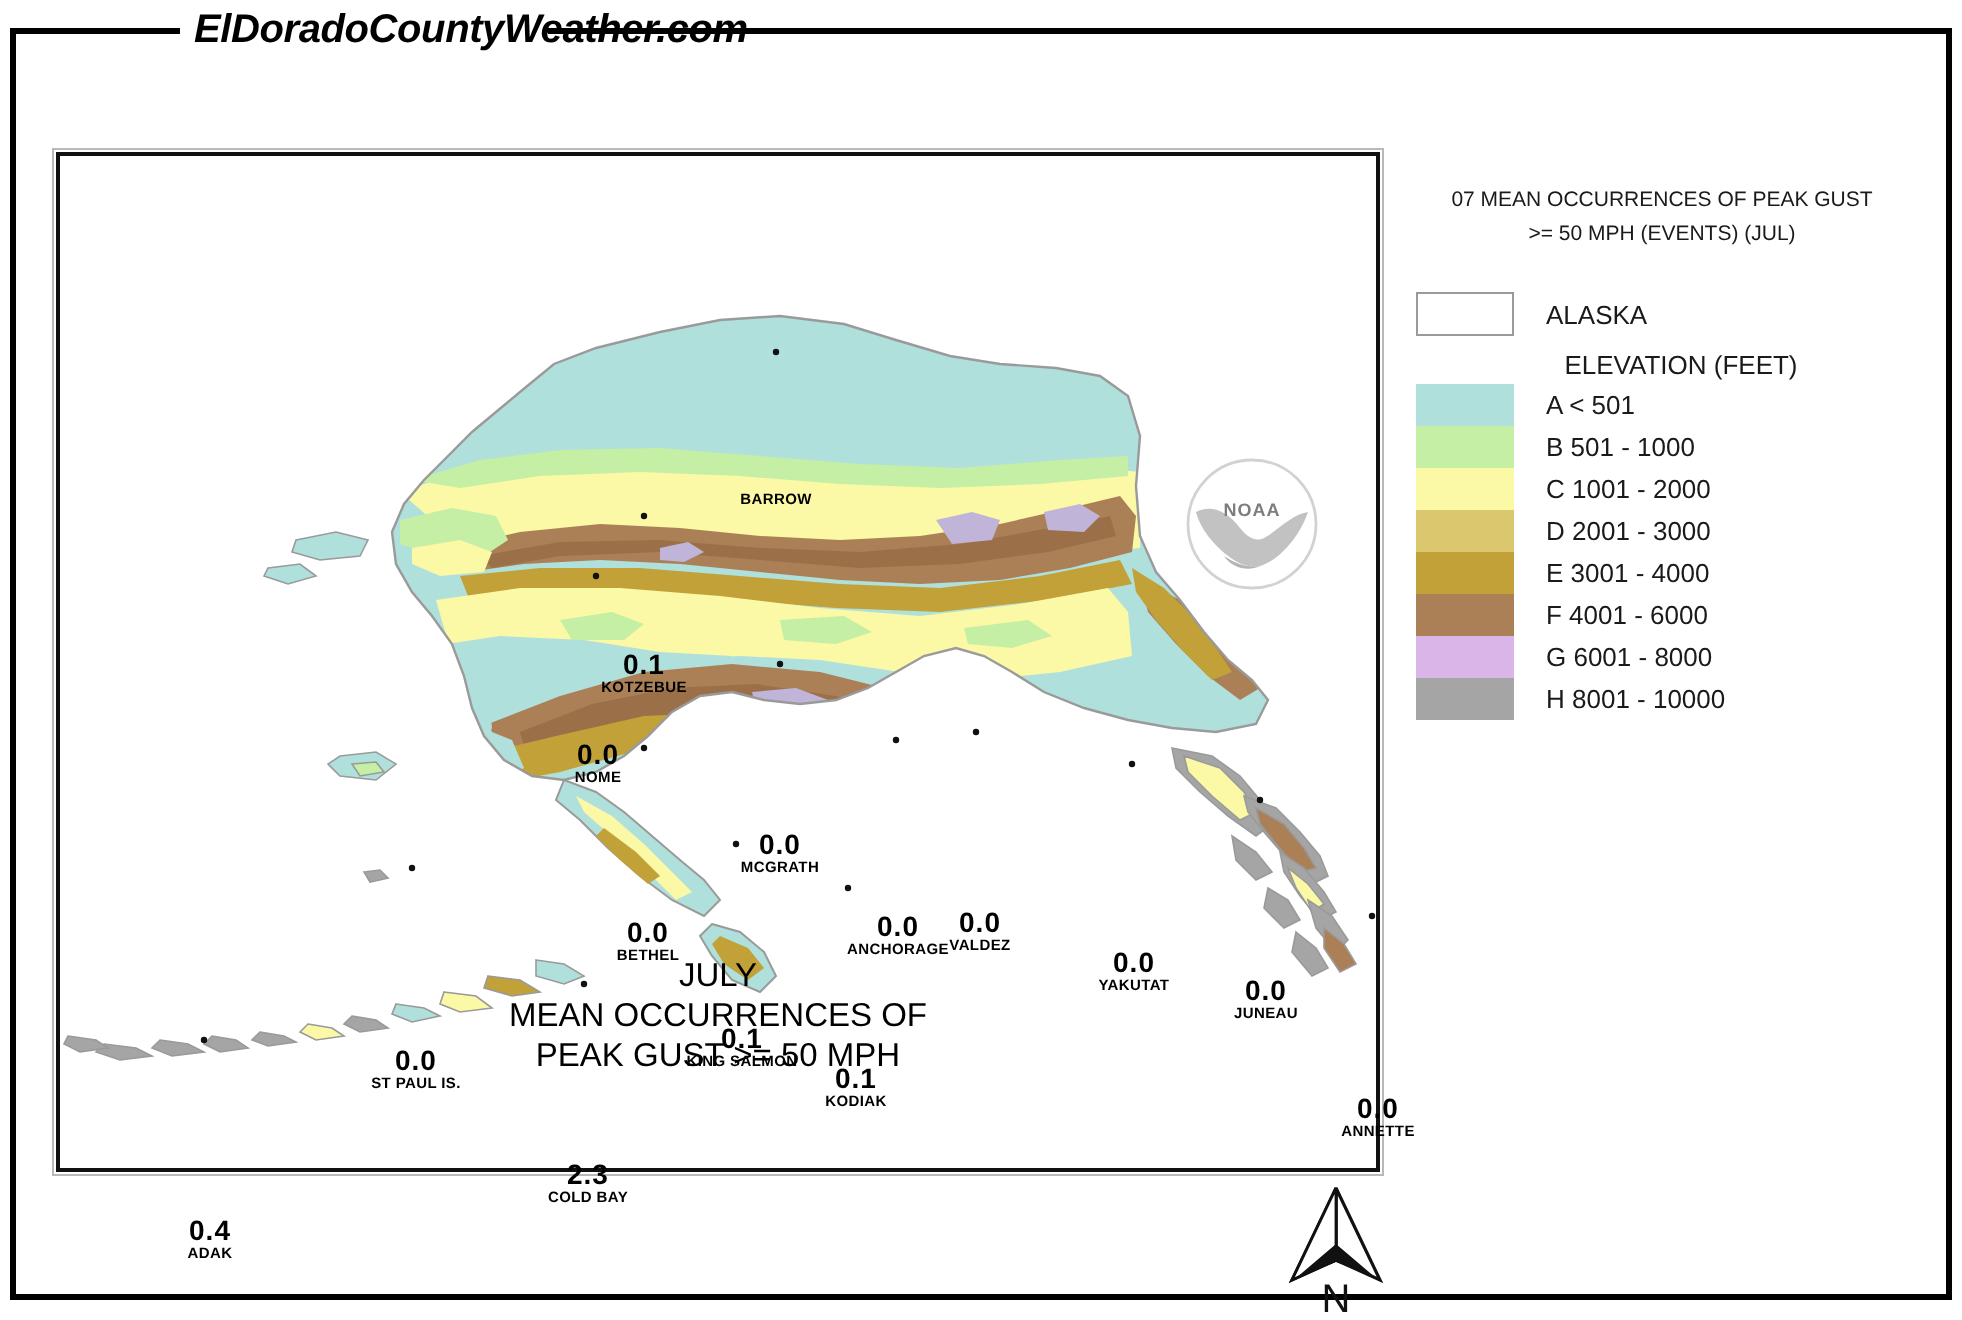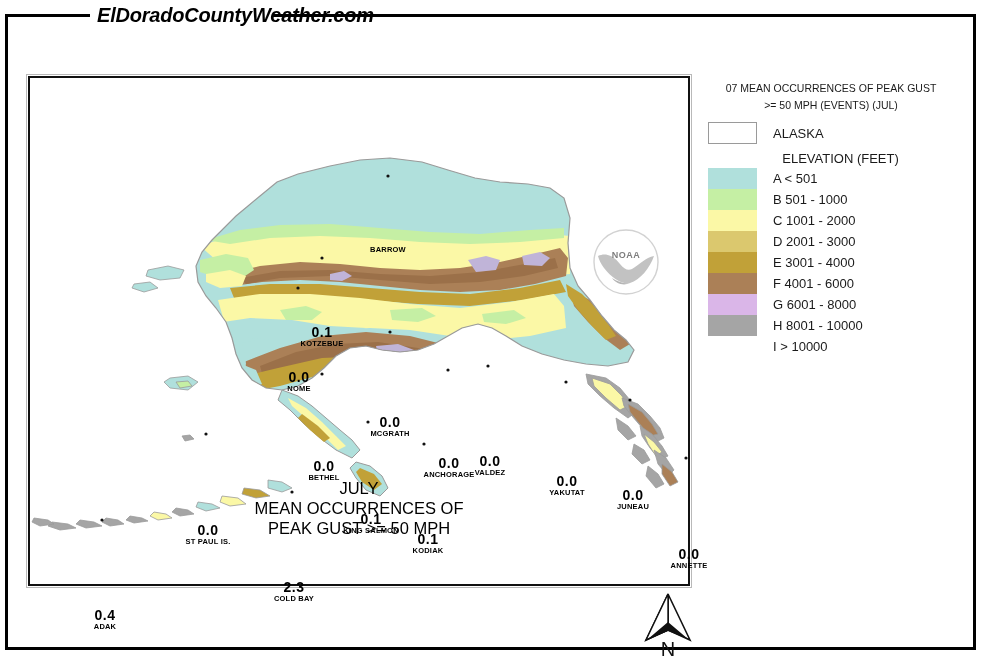--- a/index.html
+++ b/index.html
@@ -36,21 +36,21 @@
   .map-caption{position:absolute;left:0;right:0;text-align:center;font-size:16.5px;
     color:#000;line-height:20px;font-family:"Liberation Sans",sans-serif;}
 
   
   .noaa{position:absolute;left:560px;top:148px;width:72px;height:72px;}
 
   
   .northarrow{position:absolute;left:638px;top:592px;width:60px;height:66px;}
 
   
-  .legend{position:absolute;left:700px;top:80px;width:281px;}
+  .legend{position:absolute;left:700px;top:92px;width:281px;}
   .legend-title{font-size:10.5px;color:#1a1a1a;text-align:center;line-height:17px;
     font-family:"Liberation Sans",sans-serif;width:262px;}
   .legend-row{display:flex;align-items:center;}
   .sw-alaska{width:49px;height:22px;background:#fff;border:1px solid #9a9a9a;box-sizing:border-box;
     margin-left:8px;}
   .lg-label{font-size:13px;color:#1a1a1a;margin-left:16px;font-family:"Liberation Sans",sans-serif;}
   .elev-head{font-size:13px;color:#1a1a1a;margin-top:7px;margin-bottom:2px;
     font-family:"Liberation Sans",sans-serif;text-align:center;}
   .elev-row{display:flex;align-items:center;height:21px;}
   .elev-sw{width:49px;height:21px;margin-left:8px;flex:0 0 49px;}
@@ -315,21 +315,21 @@
     <path d="M30,2 L8,48 L30,38 Z" fill="#111" stroke="#111" stroke-width="1.6"></path>
     <path d="M30,2 L8,48 L30,38 Z" fill="#ffffff" stroke="#111" stroke-width="1.4"></path>
     <path d="M30,30 L50,47 L30,39 L10,47 Z" fill="#111"></path>
     <text x="30" y="64" font-family="'Liberation Sans',sans-serif" font-size="20" fill="#111" text-anchor="middle">N</text>
   </svg>
 
   <div class="legend">
     <div class="legend-title">07 MEAN OCCURRENCES OF PEAK GUST</div>
     <div class="legend-title">&gt;= 50 MPH (EVENTS) (JUL)</div>
 
-    <div class="legend-row" style="margin-top:8px;">
+    <div class="legend-row" style="margin-top:20px;">
       <div class="sw-alaska"></div>
       <div class="lg-label">ALASKA</div>
     </div>
 
     <div class="elev-head">ELEVATION (FEET)</div>
 
     <div class="elev-row">
       <div class="elev-sw" style="background:#b0e0dc"></div>
       <div class="elev-txt">A &lt; 501</div>
     </div>
@@ -354,19 +354,15 @@
       <div class="elev-txt">F 4001 - 6000</div>
     </div>
     <div class="elev-row">
       <div class="elev-sw" style="background:#dab6e8"></div>
       <div class="elev-txt">G 6001 - 8000</div>
     </div>
     <div class="elev-row">
       <div class="elev-sw" style="background:#a5a5a5"></div>
       <div class="elev-txt">H 8001 - 10000</div>
     </div>
-    <div class="elev-row">
-      <div class="elev-sw empty"></div>
-      <div class="elev-txt">I &gt; 10000</div>
-    </div>
   </div>
 
 </div>
 
 </body></html>

